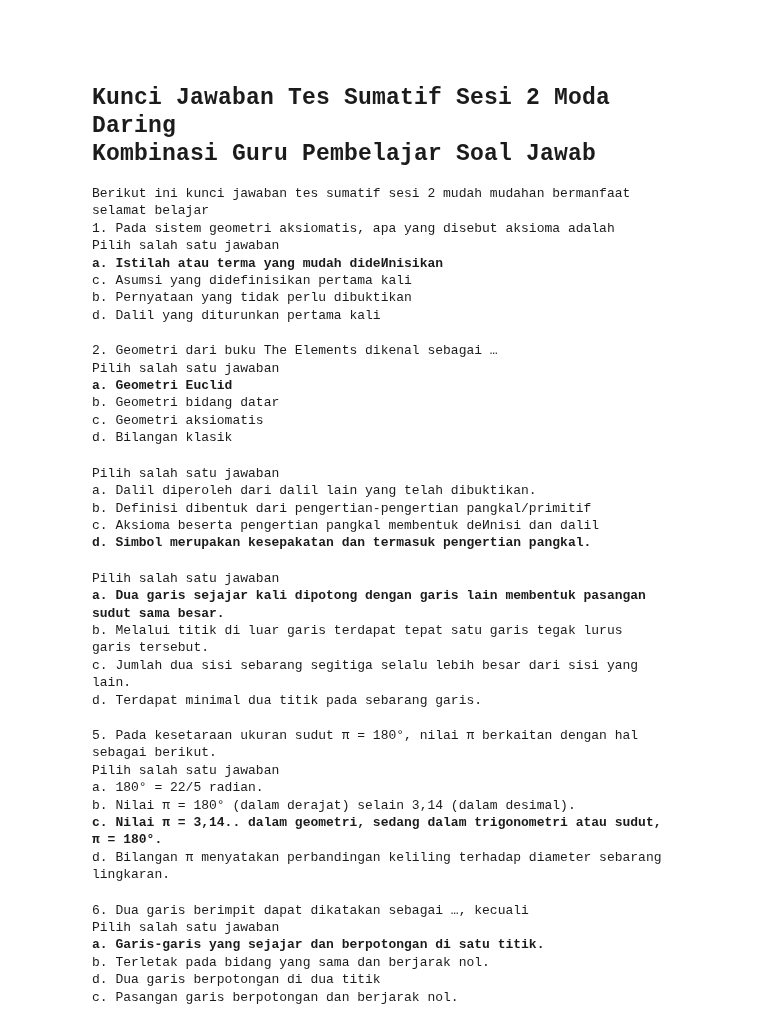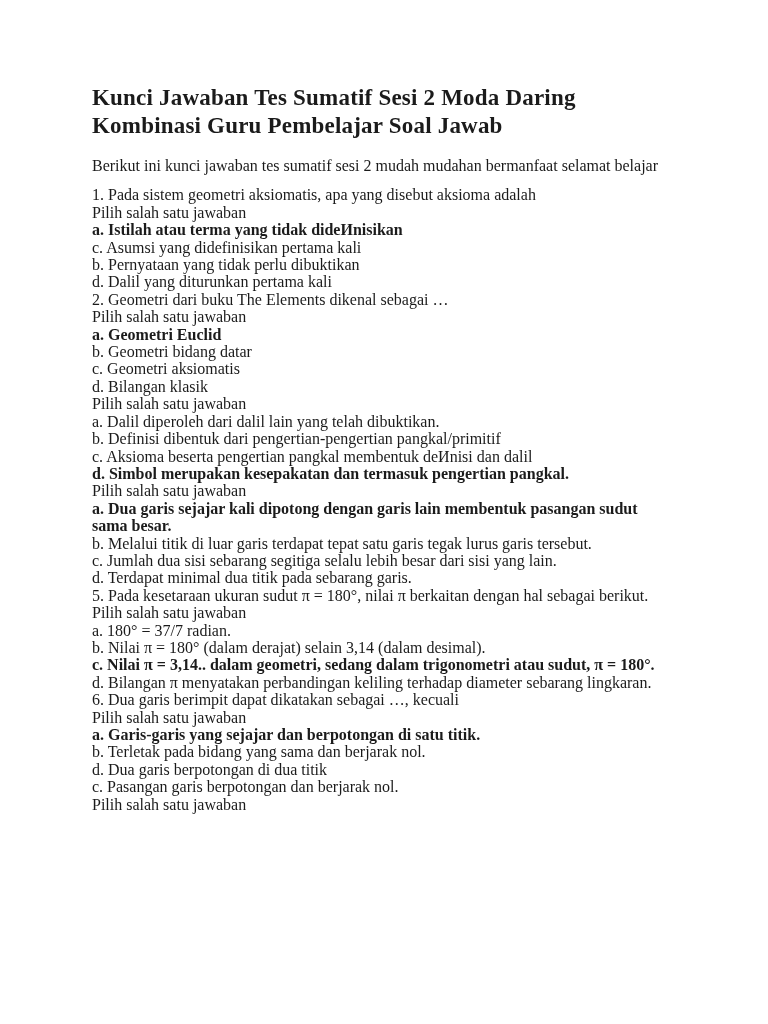--- a/index.html
+++ b/index.html
@@ -13,60 +13,61 @@
     overflow: hidden;
     font-family: "Liberation Serif", serif;
     color: #1b1b1b;
   }
   .page {
     box-sizing: border-box;
     width: 748px;
     height: 1024px;
     padding: 84px 100px 0 92px;
     background: #ffffff;
+    font-family: Liberation Mono, monospace;
   }
   .content {
     width: 572px;
   }
   .title {
     font-size: 23px;
     font-weight: bold;
     line-height: 28px;
     margin: 0 0 17px 0;
     letter-spacing: 0.2px;
   }
   .line {
-    font-size: 16px;
+    font-size: 13px;
     line-height: 17.4px;
   }
   .bold {
     font-weight: bold;
   }
   .qblock {
-    margin-top: 0;
+    margin-top: 18px;
   }
   .qblock.first {
-    margin-top: 12px;
+    margin-top: 0;
   }
 </style>
 </head>
 <body>
 
 <div class="page">
   <div class="content">
     <div class="title">
       <div>Kunci Jawaban Tes Sumatif Sesi 2 Moda Daring</div>
       <div>Kombinasi Guru Pembelajar Soal Jawab</div>
     </div>
     <div class="line">Berikut ini kunci jawaban tes sumatif sesi 2 mudah mudahan bermanfaat selamat belajar</div>
     <div id="questions">
         <div class="qblock first">
           <div class="line">1. Pada sistem geometri aksiomatis, apa yang disebut aksioma adalah</div>
           <div class="line">Pilih salah satu jawaban</div>
-          <div class="line bold">a. Istilah atau terma yang tidak dideИnisikan</div>
+          <div class="line bold">a. Istilah atau terma yang mudah dideИnisikan</div>
           <div class="line">c. Asumsi yang didefinisikan pertama kali</div>
           <div class="line">b. Pernyataan yang tidak perlu dibuktikan</div>
           <div class="line">d. Dalil yang diturunkan pertama kali</div>
         </div>
         <div class="qblock">
           <div class="line">2. Geometri dari buku The Elements dikenal sebagai …</div>
           <div class="line">Pilih salah satu jawaban</div>
           <div class="line bold">a. Geometri Euclid</div>
           <div class="line">b. Geometri bidang datar</div>
           <div class="line">c. Geometri aksiomatis</div>
@@ -82,21 +83,21 @@
         <div class="qblock">
           <div class="line">Pilih salah satu jawaban</div>
           <div class="line bold">a. Dua garis sejajar kali dipotong dengan garis lain membentuk pasangan sudut sama besar.</div>
           <div class="line">b. Melalui titik di luar garis terdapat tepat satu garis tegak lurus garis tersebut.</div>
           <div class="line">c. Jumlah dua sisi sebarang segitiga selalu lebih besar dari sisi yang lain.</div>
           <div class="line">d. Terdapat minimal dua titik pada sebarang garis.</div>
         </div>
         <div class="qblock">
           <div class="line">5. Pada kesetaraan ukuran sudut π = 180°, nilai π berkaitan dengan hal sebagai berikut.</div>
           <div class="line">Pilih salah satu jawaban</div>
-          <div class="line">a. 180° = 37/7 radian.</div>
+          <div class="line">a. 180° = 22/5 radian.</div>
           <div class="line">b. Nilai π = 180° (dalam derajat) selain 3,14 (dalam desimal).</div>
           <div class="line bold">c. Nilai π = 3,14.. dalam geometri, sedang dalam trigonometri atau sudut, π = 180°.</div>
           <div class="line">d. Bilangan π menyatakan perbandingan keliling terhadap diameter sebarang lingkaran.</div>
         </div>
         <div class="qblock">
           <div class="line">6. Dua garis berimpit dapat dikatakan sebagai …, kecuali</div>
           <div class="line">Pilih salah satu jawaban</div>
           <div class="line bold">a. Garis-garis yang sejajar dan berpotongan di satu titik.</div>
           <div class="line">b. Terletak pada bidang yang sama dan berjarak nol.</div>
           <div class="line">d. Dua garis berpotongan di dua titik</div>

